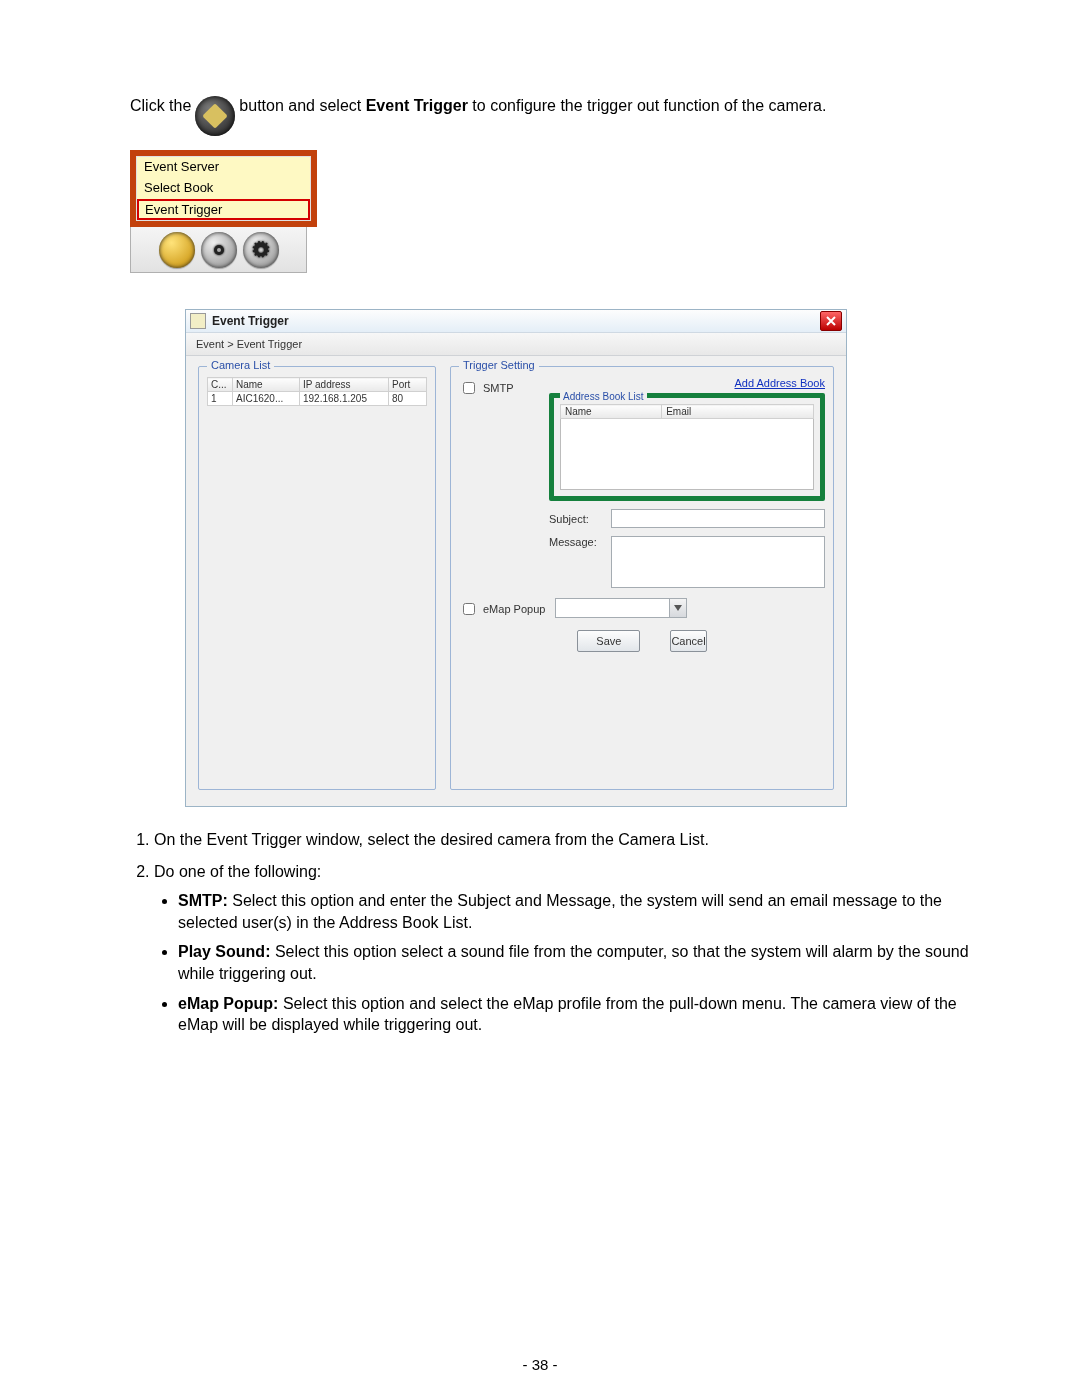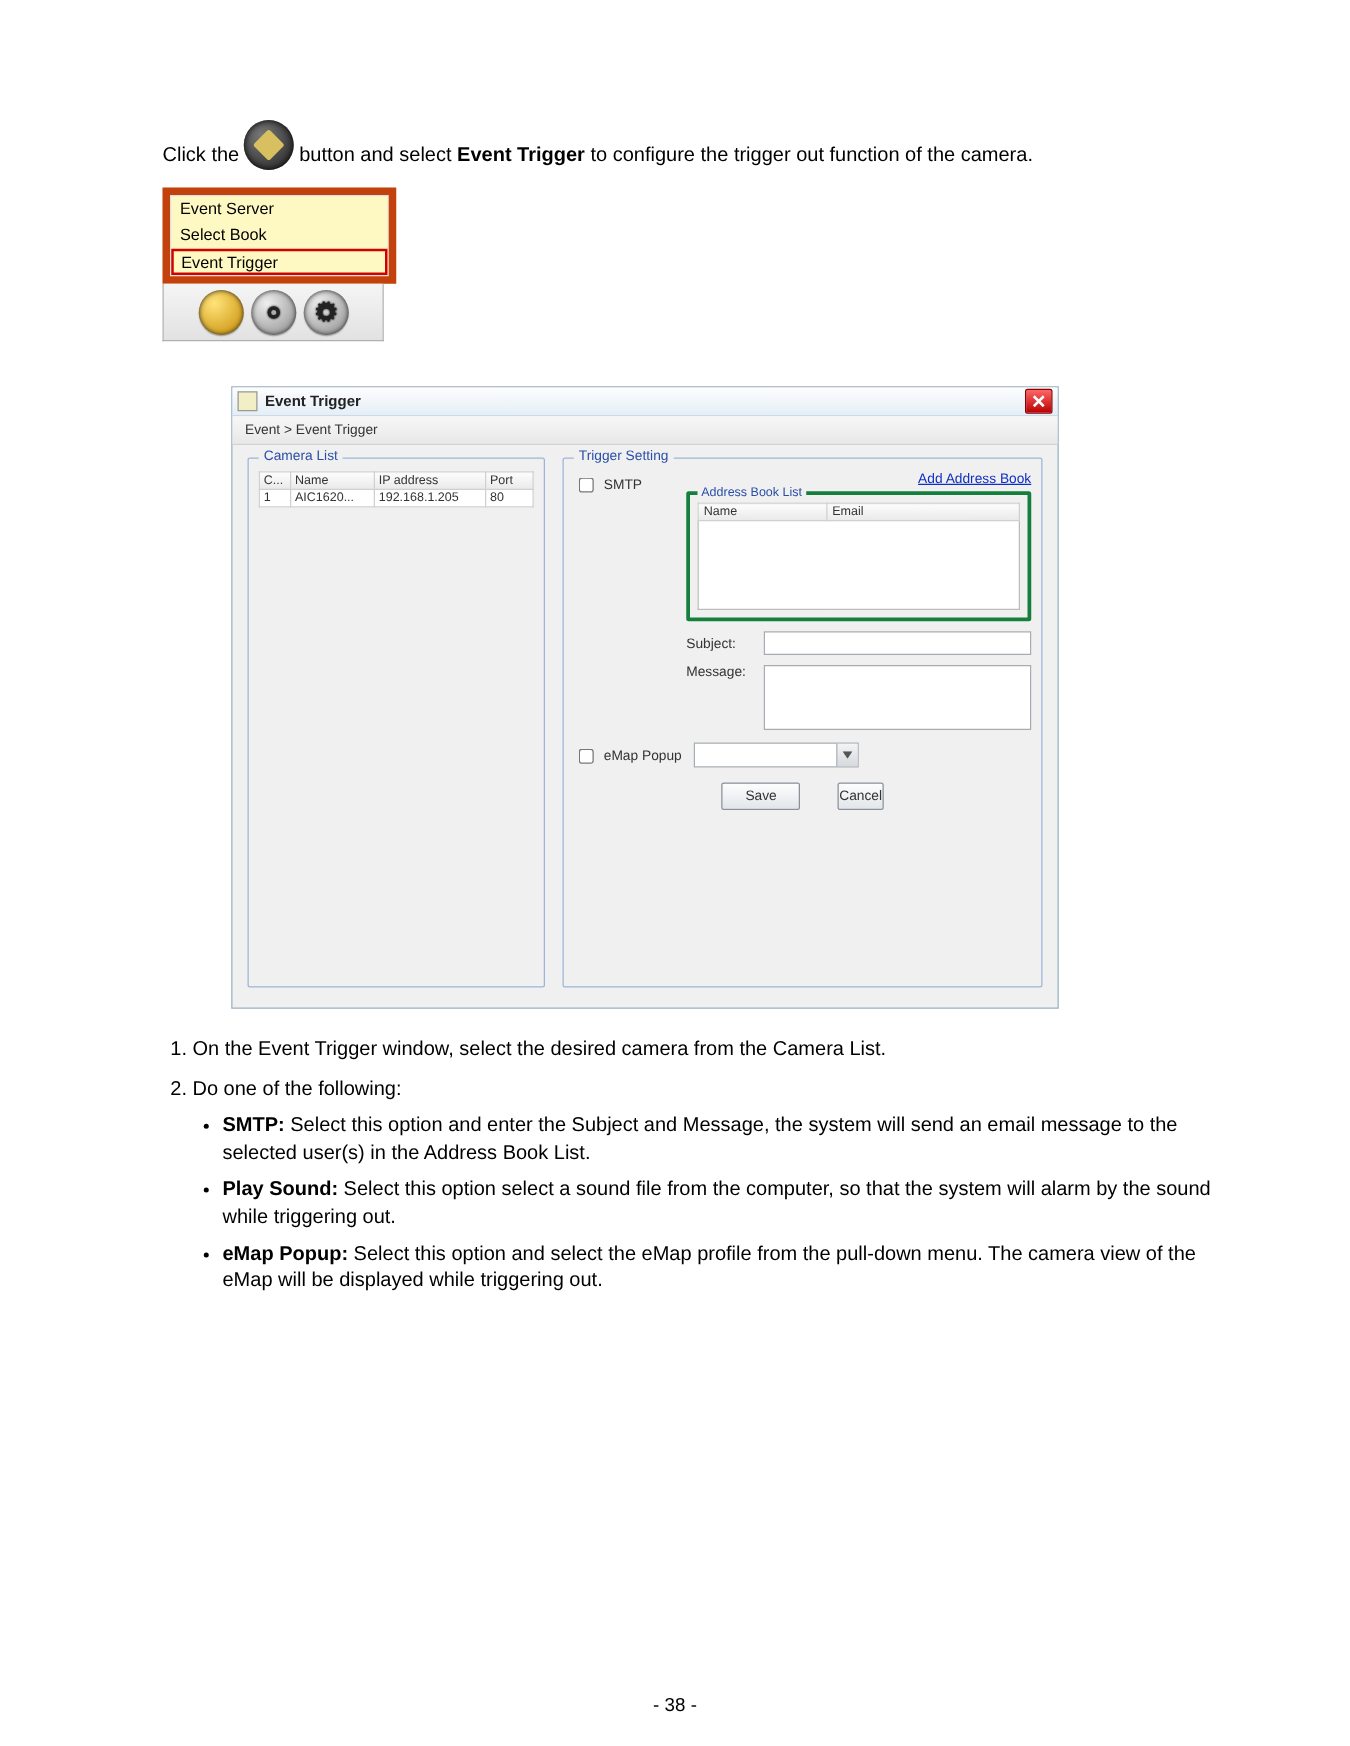--- a/index.html
+++ b/index.html
@@ -1,19 +1,19 @@
 <!DOCTYPE html>
 <html><head>
 <meta charset="utf-8">
 <style>
 html,body{margin:0;padding:0;background:#fff;font-family:Arial,Helvetica,sans-serif;color:#000}
 .page{width:1080px;height:1397px;margin:0 auto;position:relative;box-sizing:border-box;padding:90px 80px 0 130px}
 h1{font-size:28px;font-weight:bold;margin:30px 0 8px 0}
 h2{font-size:20px;font-weight:bold;margin:8px 0 12px 0;display:flex;align-items:center;gap:10px}
-.p-line{font-size:16px;line-height:1.3;margin:6px 0;display:flex;align-items:flex-end;flex-wrap:wrap;gap:4px}
+.p-line{font-size:16px;line-height:1.3;margin:6px 0;display:flex;align-items:flex-start;flex-wrap:wrap;gap:4px}
 .edit-icon{display:inline-flex;width:40px;height:40px;border-radius:50%;background:radial-gradient(circle at 35% 30%,#777,#222);align-items:center;justify-content:center;box-shadow:inset 0 0 6px #000}
 .edit-icon .pen{width:18px;height:18px;transform:rotate(45deg);background:#d8c060;border-radius:2px;position:relative}
 .b{font-weight:bold}
 
 .fig1-wrap{margin-top:14px}
 .fig1{width:175px;background:#fef9c3;border:6px solid #c2410c;box-shadow:inset 0 0 0 1px #e0e0e0}
 .fig1 .mi{padding:3px 8px;font-size:13px}
 .fig1 .mi.sel{border:2px solid #d40000;padding:1px 6px;margin:1px}
 .toolbar{width:175px;height:45px;display:flex;align-items:center;justify-content:center;gap:6px;border:1px solid #b0b0b0;border-top:none;background:linear-gradient(#f5f5f5,#e2e2e2)}
 .tbtn{width:36px;height:36px;border-radius:50%;display:flex;align-items:center;justify-content:center;box-shadow:inset 0 0 4px #222,0 1px 1px rgba(0,0,0,.3)}
@@ -33,21 +33,21 @@
 .gbox>.leg{position:absolute;top:-8px;left:8px;background:#f0f0f0;padding:0 4px;font-size:11px;color:#2a4fa8}
 .caml{width:220px;min-height:400px}
 .ctbl{width:100%;border-collapse:collapse;font-size:10px;background:#fff;border:1px solid #bcbcbc}
 .ctbl th,.ctbl td{border:1px solid #d0d0d0;padding:1px 3px;text-align:left;white-space:nowrap;overflow:hidden}
 .ctbl th{background:linear-gradient(#fdfdfd,#e9e9e9);font-weight:normal}
 .tset{flex:1}
 .row{display:flex;align-items:flex-start;gap:10px;margin-bottom:10px}
 .row .lab{display:flex;align-items:center;gap:5px;min-width:80px;font-size:11px;padding-top:2px}
 input[type=checkbox]{width:12px;height:12px}
 .addlink{color:#1030c0;text-decoration:underline;font-size:11px;text-align:right;display:block;margin-bottom:4px}
-.abl{border:3px solid #15803d;position:relative;padding:6px;border-radius:2px}
+.abl{border:5px solid #15803d;position:relative;padding:6px;border-radius:2px}
 .abl .leg2{position:absolute;top:-7px;left:6px;background:#f0f0f0;padding:0 3px;font-size:10px;color:#2a4fa8}
 .abltbl{width:100%;border-collapse:collapse;font-size:10px;background:#fff;border:1px solid #bcbcbc}
 .abltbl th{background:linear-gradient(#fdfdfd,#e9e9e9);border:1px solid #d0d0d0;padding:1px 4px;text-align:left;font-weight:normal}
 .abltbl td{height:68px}
 .fld{display:flex;align-items:center;gap:8px;margin-top:8px}
 .fld .fl{width:54px;font-size:11px}
 .txt{border:1px solid #a5acb2;height:17px;background:#fff;flex:1}
 .txtarea{border:1px solid #a5acb2;height:50px;background:#fff;flex:1}
 .soundpath{border:1px solid #a5acb2;height:17px;background:#fff;width:150px}
 .btn{border:1px solid #8a9199;background:linear-gradient(#fdfdfd,#e2e6ea);height:20px;padding:0 10px;font-size:11px;border-radius:2px;display:inline-flex;align-items:center}

